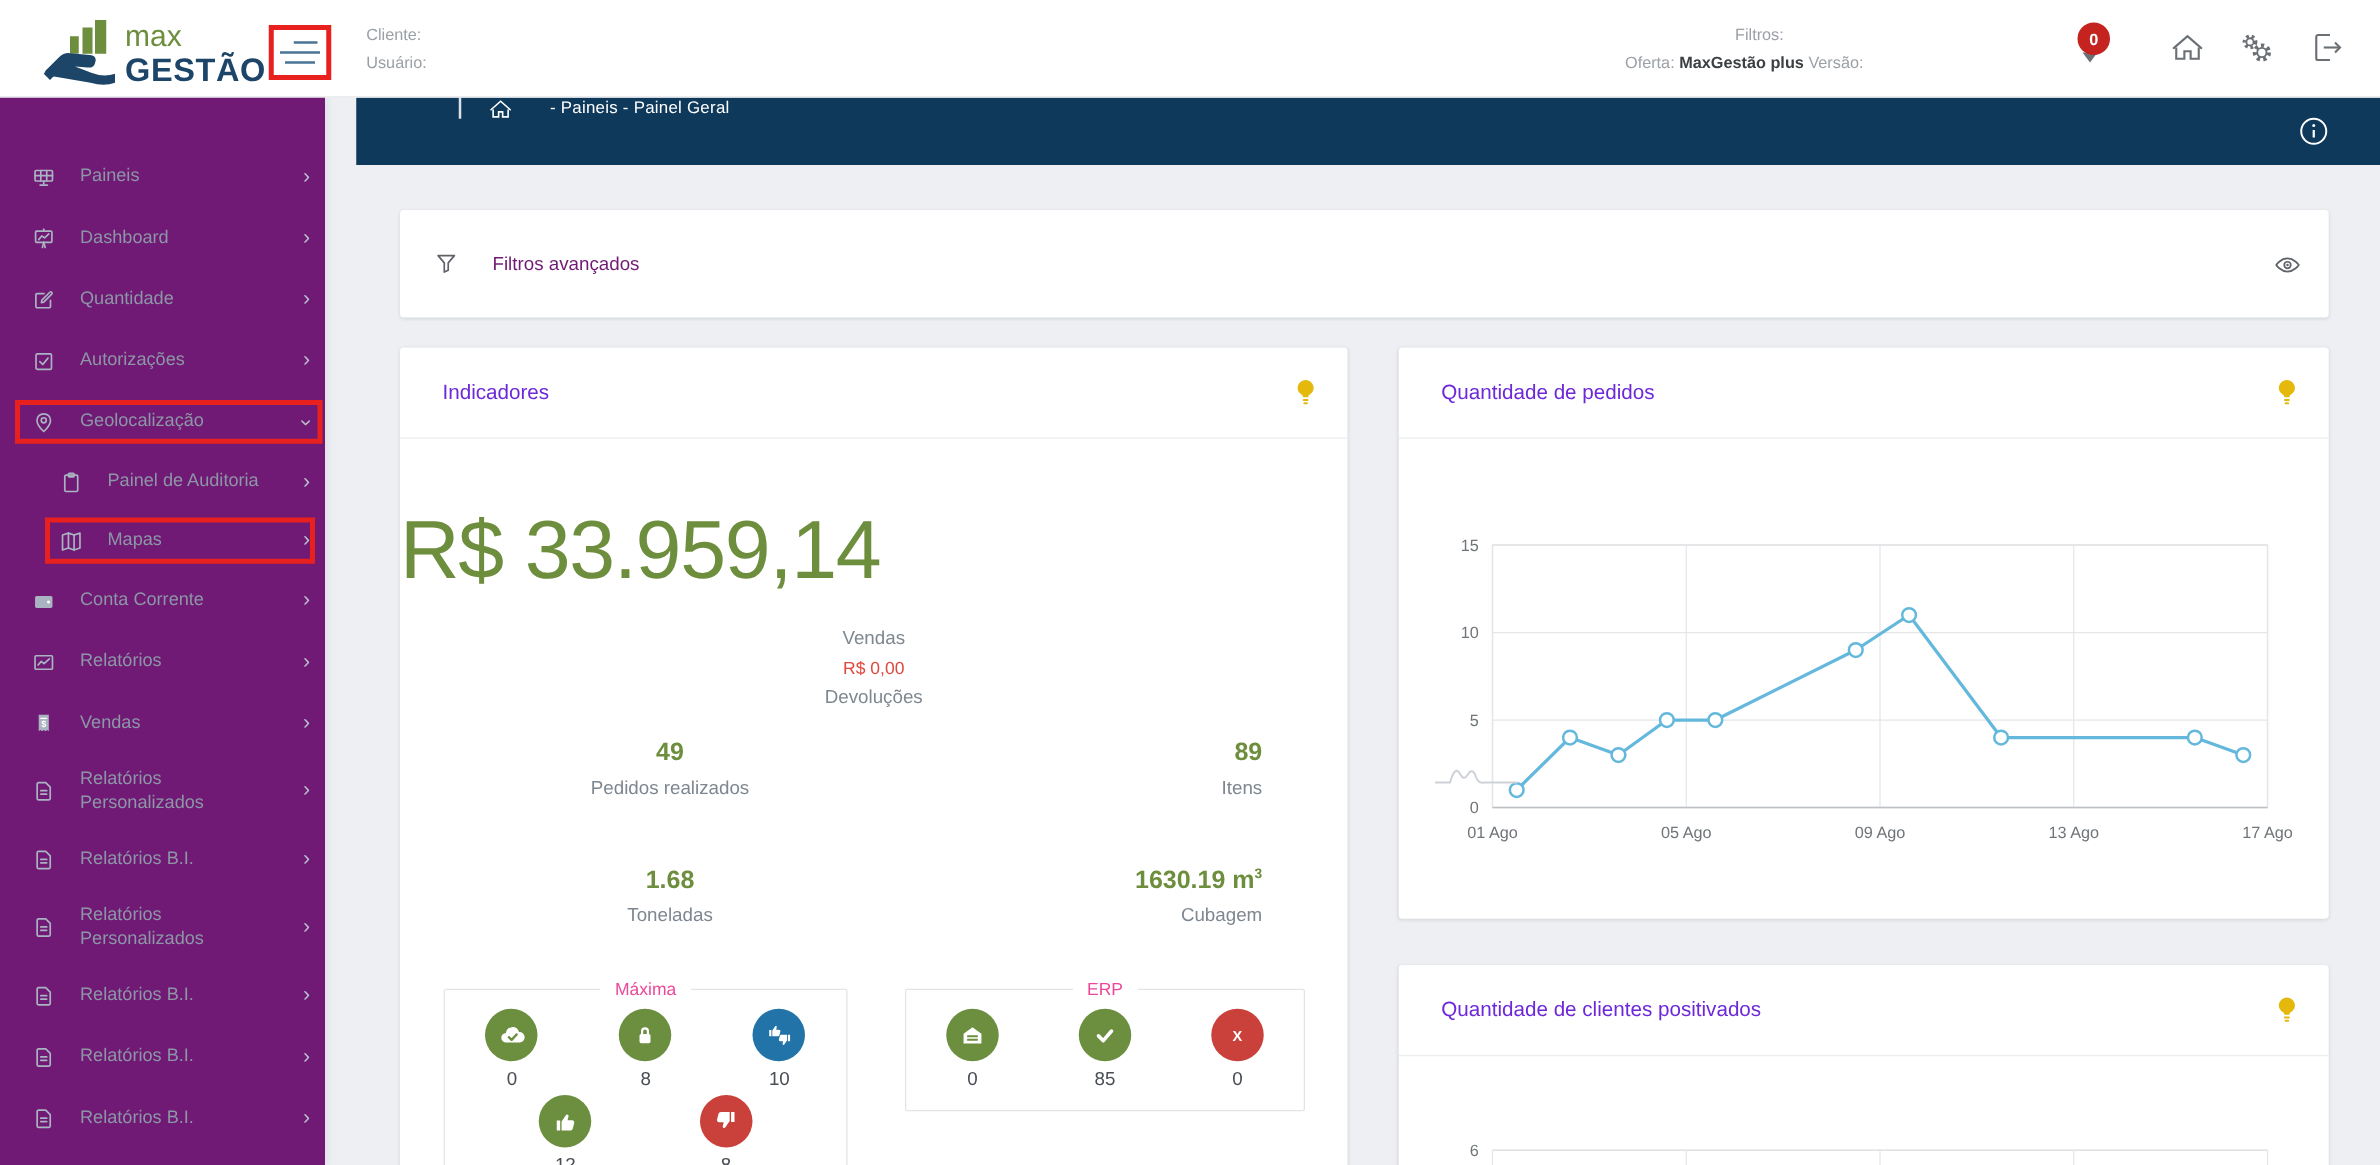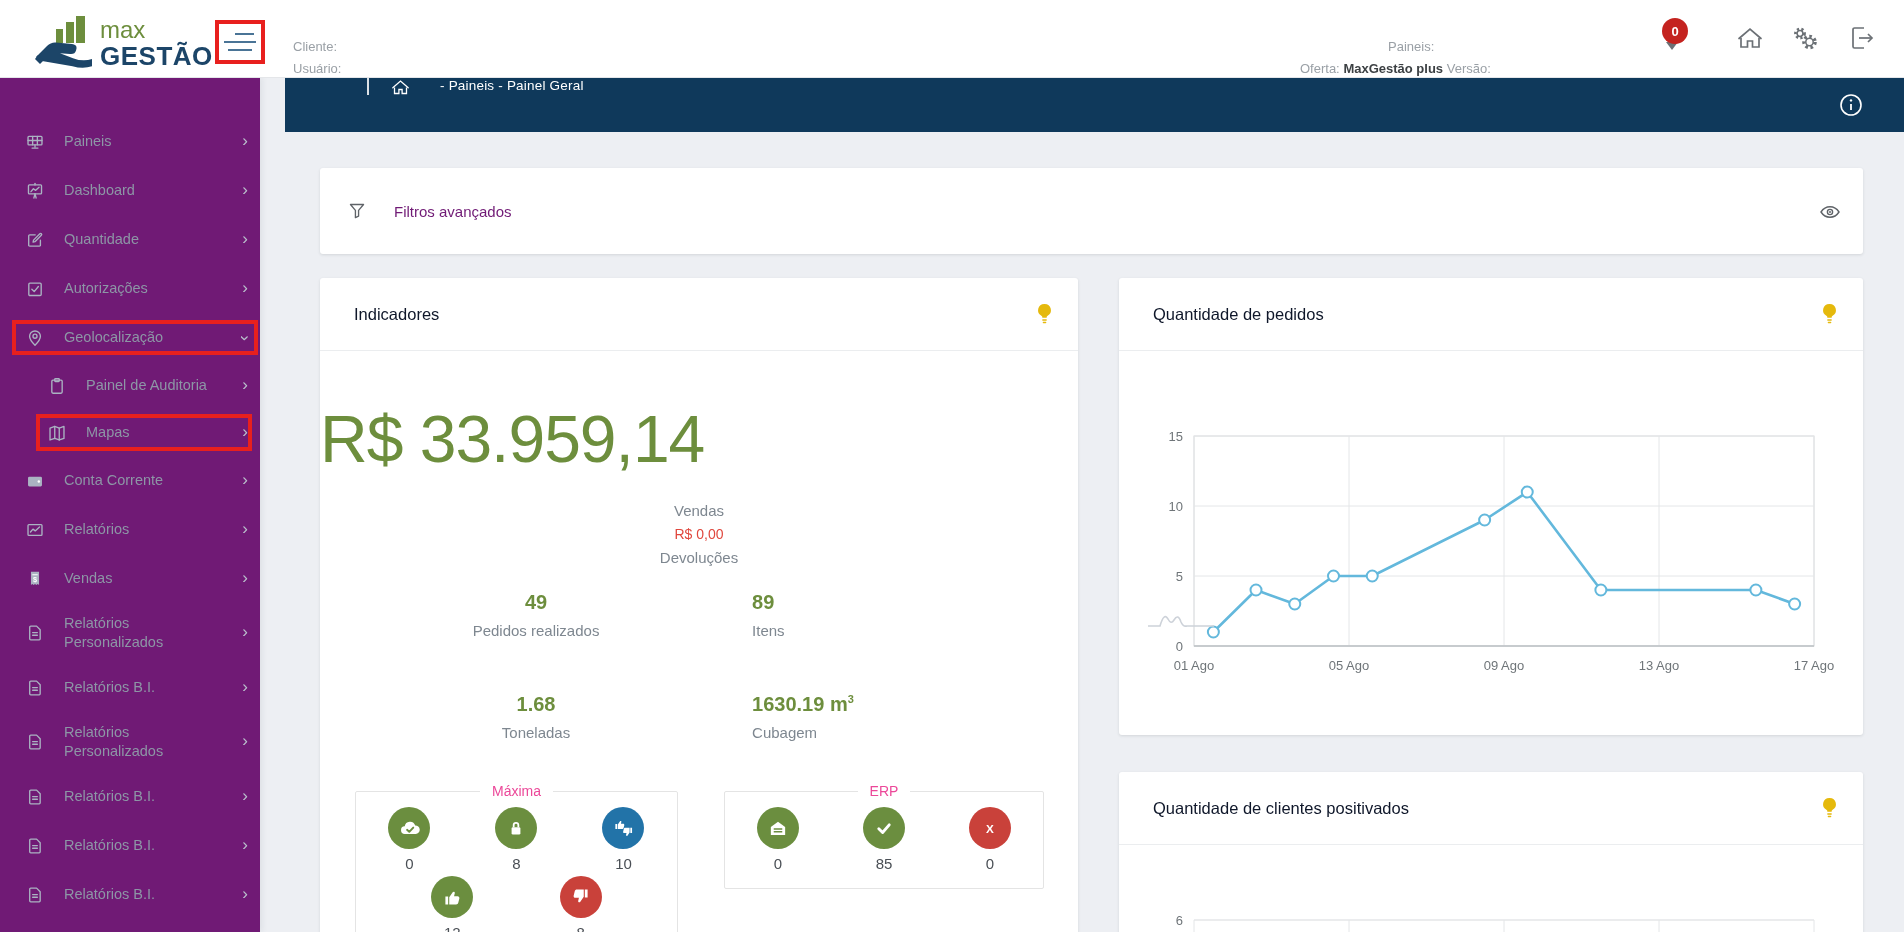--- a/index.html
+++ b/index.html
@@ -9,21 +9,21 @@
   
   .header{position:absolute;left:0;top:0;width:1904px;height:77px;background:#fff;
           border-bottom:1px solid #e4e6e9;z-index:5}
   .logo{position:absolute;left:34px;top:8px;display:flex;align-items:flex-start}
   .logo-text{margin-left:8px;line-height:1}
   .logo-max{font-size:24px;color:#6d8e3d;display:block;margin-top:10px}
   .logo-gestao{font-size:26px;font-weight:bold;color:#1c4568;display:block;margin-top:1px;letter-spacing:.5px}
   .hamburger{position:absolute;left:215px;top:20px;width:50px;height:44px;
              border:4px solid #e8201e;box-sizing:border-box;background:#fff;cursor:pointer;
              display:flex;align-items:center;justify-content:center}
-  .hdr-col{position:absolute;top:0;height:76px;display:flex;flex-direction:column;justify-content:flex-end;gap:7px;
+  .hdr-col{position:absolute;top:0;height:76px;display:flex;flex-direction:column;justify-content:center;gap:7px;
            font-size:13px;color:#9aa0a6}
   #client-block{left:293px}
   #env-block{left:1300px}
   #env-block .row1{margin-left:88px}
   #env-block b{color:#3c4043;font-weight:bold}
   .hdr-ico{position:absolute;top:24px;width:28px;height:28px;color:#6b7075;cursor:pointer}
   .bell-wrap{position:absolute;left:1660px;top:16px;width:32px;height:40px;cursor:pointer}
   .bell-badge{position:absolute;left:2px;top:2px;width:26px;height:26px;border-radius:50%;
               background:#c4231f;color:#fff;font-size:13px;font-weight:bold;
               display:flex;align-items:center;justify-content:center;z-index:2}
@@ -49,34 +49,34 @@
   .hl:after{content:'';position:absolute;border:4px solid #e8201e;pointer-events:none}
   .hl-geo:after{left:-14px;right:-16px;top:-8px;bottom:-8px}
   .hl-map:after{left:-12px;right:-10px;top:-9px;bottom:-9px}
   
   .card{position:absolute;background:#fff;border-radius:3px;box-shadow:0 1px 3px rgba(60,64,67,.14)}
   #filter-panel{left:320px;top:168px;width:1543px;height:86px;display:flex;align-items:center;padding-left:28px;box-sizing:border-box}
   #filter-panel .f-label{font-size:15px;color:#701a75;margin-left:28px}
   #filter-panel .eye{position:absolute;right:22px;top:33px;width:22px;height:22px;color:#5f6368;cursor:pointer}
   .card-h{height:72px;border-bottom:1px solid #ebedef;display:flex;align-items:center;
           padding:0 24px 0 34px}
-  .card-title{font-size:16.5px;color:#0f172a}
+  .card-title{font-size:16.5px;color:#6d28d9}
   .bulb{margin-left:auto;width:19px;height:22px;cursor:pointer}
   #card-ind{left:320px;top:278px;width:758px;height:700px}
   #card-ord{left:1119px;top:278px;width:744px;height:457px}
   #card-cli{left:1119px;top:772px;width:744px;height:200px}
   
   .big-number{text-align:left;margin-top:50px;font-size:66px;color:#6d8e3d;letter-spacing:-1px}
   .sales-block{text-align:center;margin-top:26px;line-height:1}
   .sales-block .l1{font-size:15px;color:#7e8790}
   .sales-block .l2{font-size:14px;color:#e0473d;margin-top:9px}
   .sales-block .l3{font-size:15px;color:#7e8790;margin-top:9px}
   .two-col{display:flex;margin-top:26px}
   .two-col .col1{width:57%;text-align:center}
-  .two-col .col2{width:34%;text-align:left}
+  .two-col .col2{width:34%;text-align:right}
   .tc-val{font-size:20px;font-weight:bold;color:#6d8e3d}
   .tc-lbl{font-size:15px;color:#7e8790;margin-top:8px}
   .tc-val sup{font-size:11px}
   fieldset{position:absolute;border:1px solid #e4e4e4;border-radius:2px;margin:0;padding:4px 0 0 0}
   fieldset legend{margin:0 auto;padding:0 12px;font-size:14px;color:#ec4899}
   #fs-max{left:35px;top:505px;width:321px;height:168px}
   #fs-erp{left:404px;top:505px;width:318px;height:100px}
   .st-row{display:flex;justify-content:space-around;margin-top:4px}
   .st-row.two{justify-content:center}
   .st{display:flex;flex-direction:column;align-items:center;width:33%}
@@ -112,21 +112,21 @@
       <line x1="7" y1="22" x2="31" y2="22" stroke="#4a7496" stroke-width="2"></line>
     </svg>
   </div>
 
   <div class="hdr-col" id="client-block">
     <span>Cliente:</span>
     <span>Usuário:</span>
   </div>
 
   <div class="hdr-col" id="env-block">
-    <span class="row1">Paineis:</span>
+    <span class="row1">Filtros:</span>
     <span class="row2">
       <span>Oferta:</span>
       <b>MaxGestão plus</b>
       <span> </span>
       <span>Versão:</span>
     </span>
   </div>
 
   <div class="bell-wrap">
     <div class="bell-bottom"></div>

